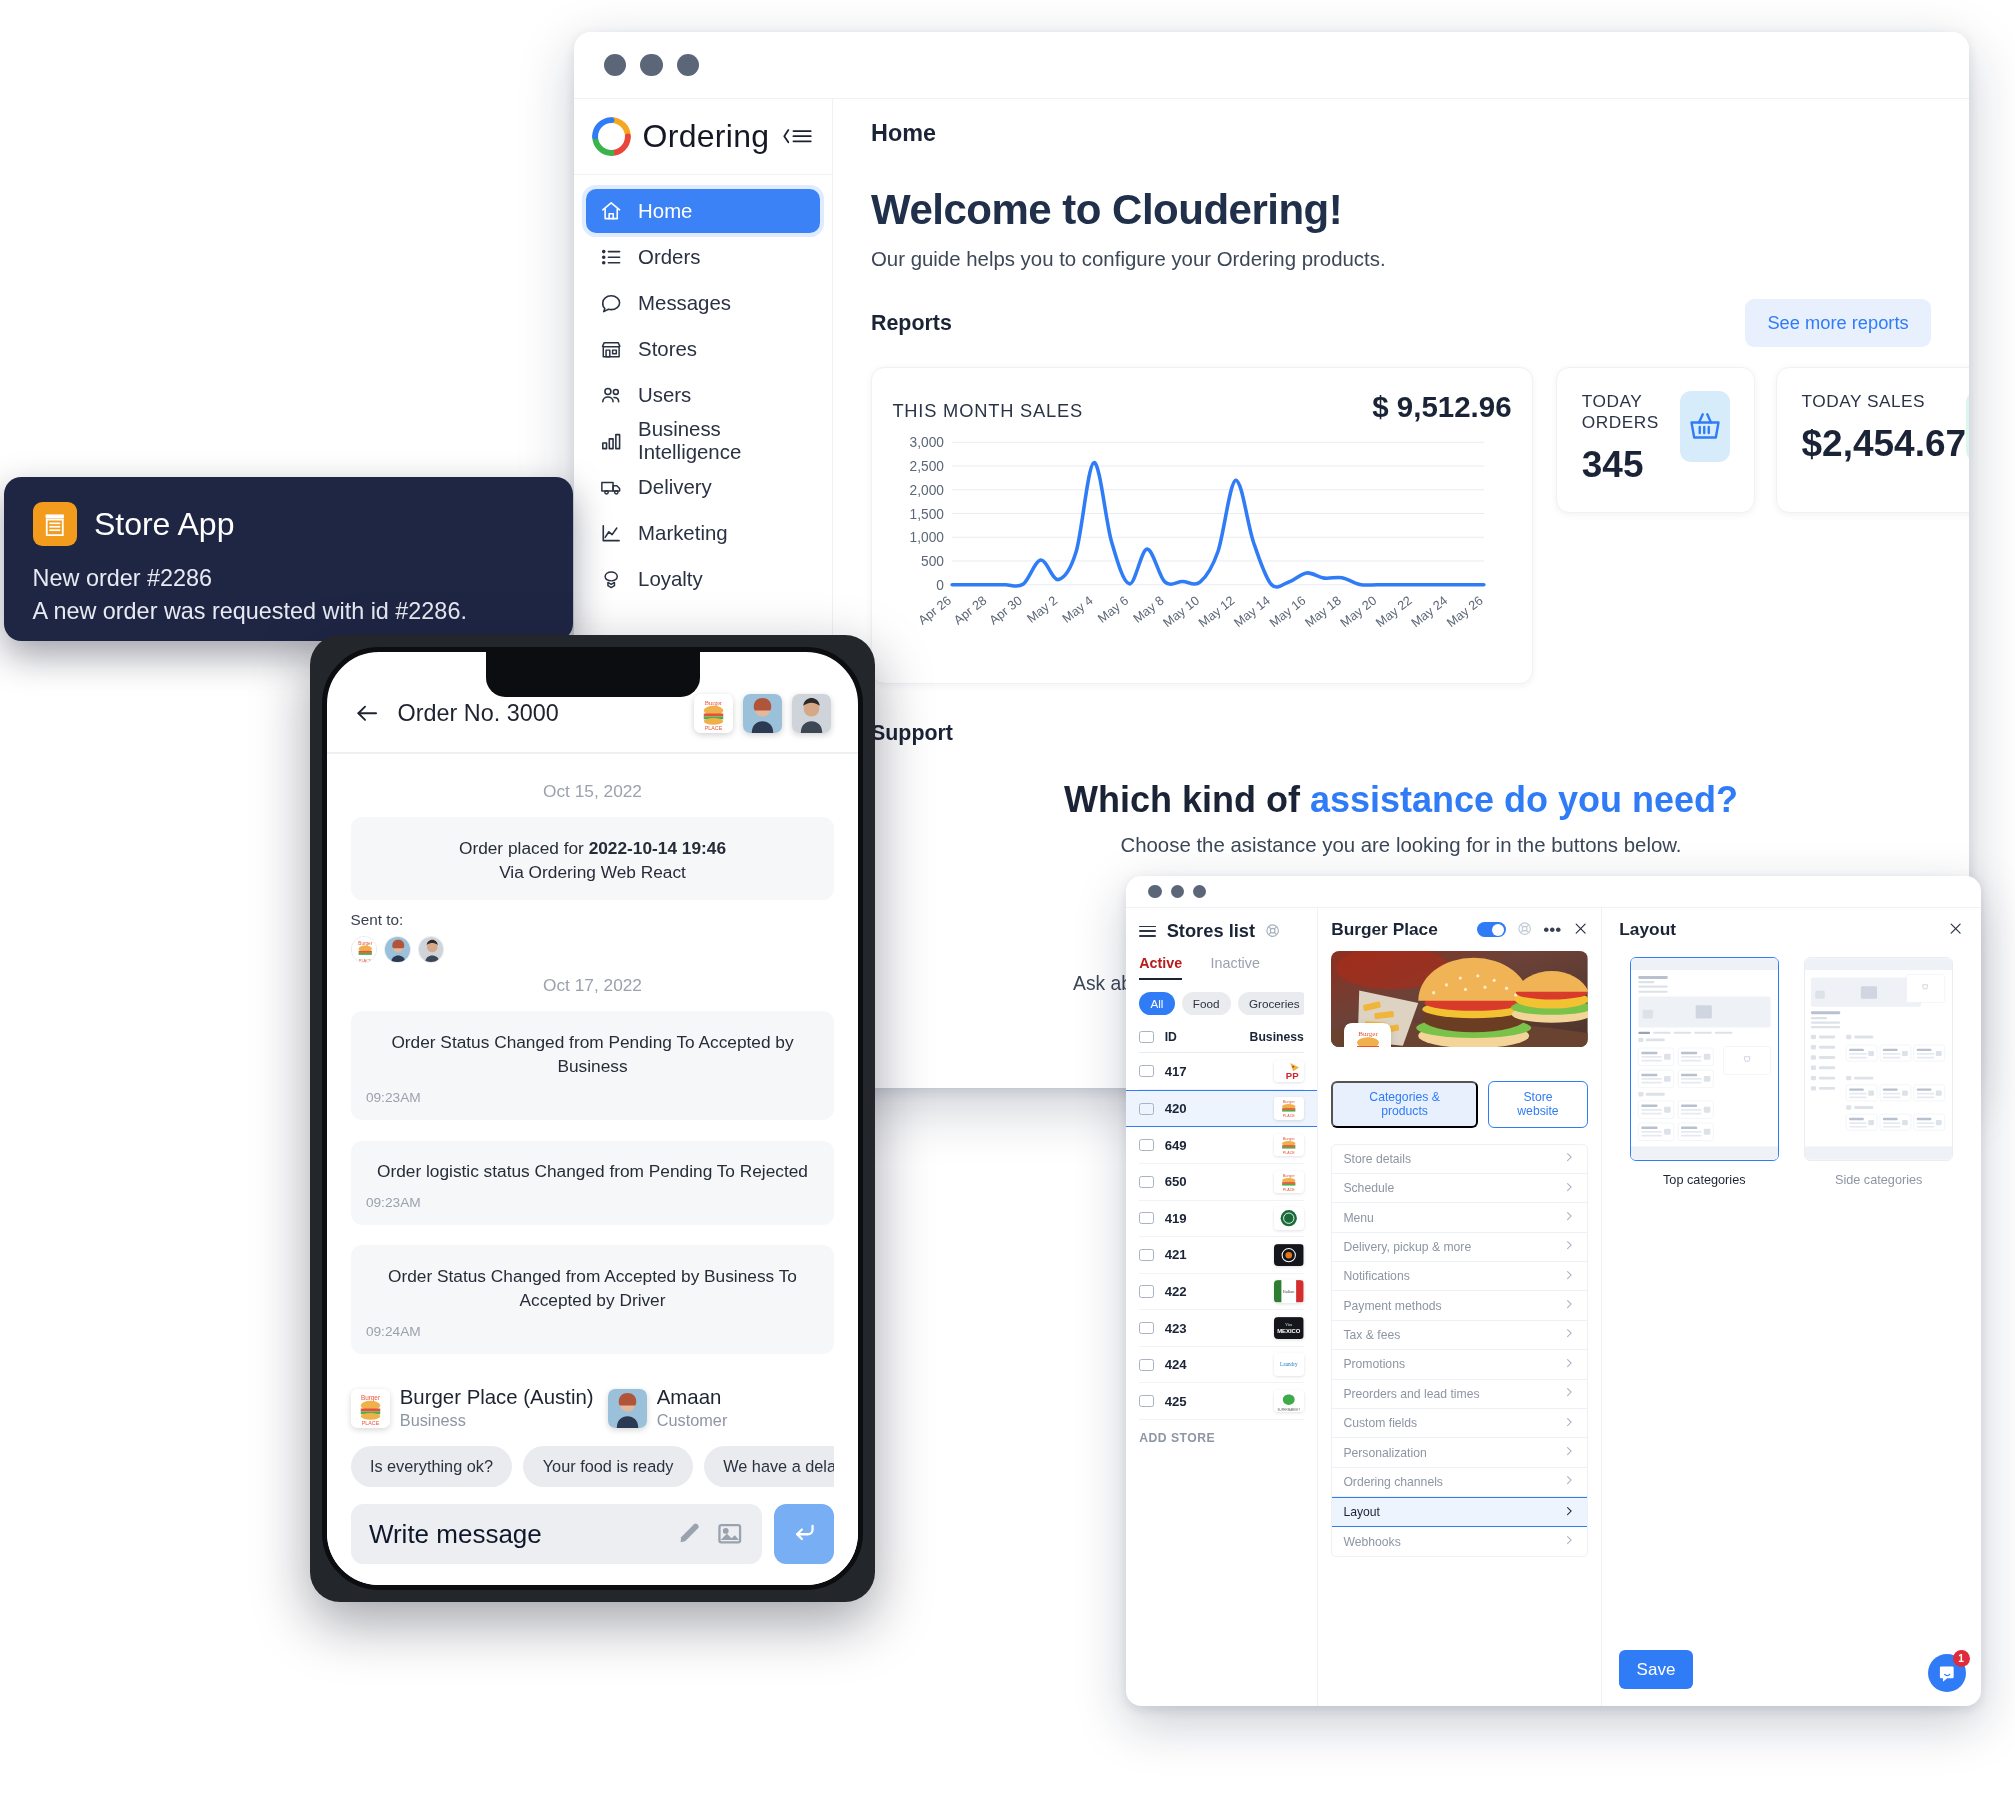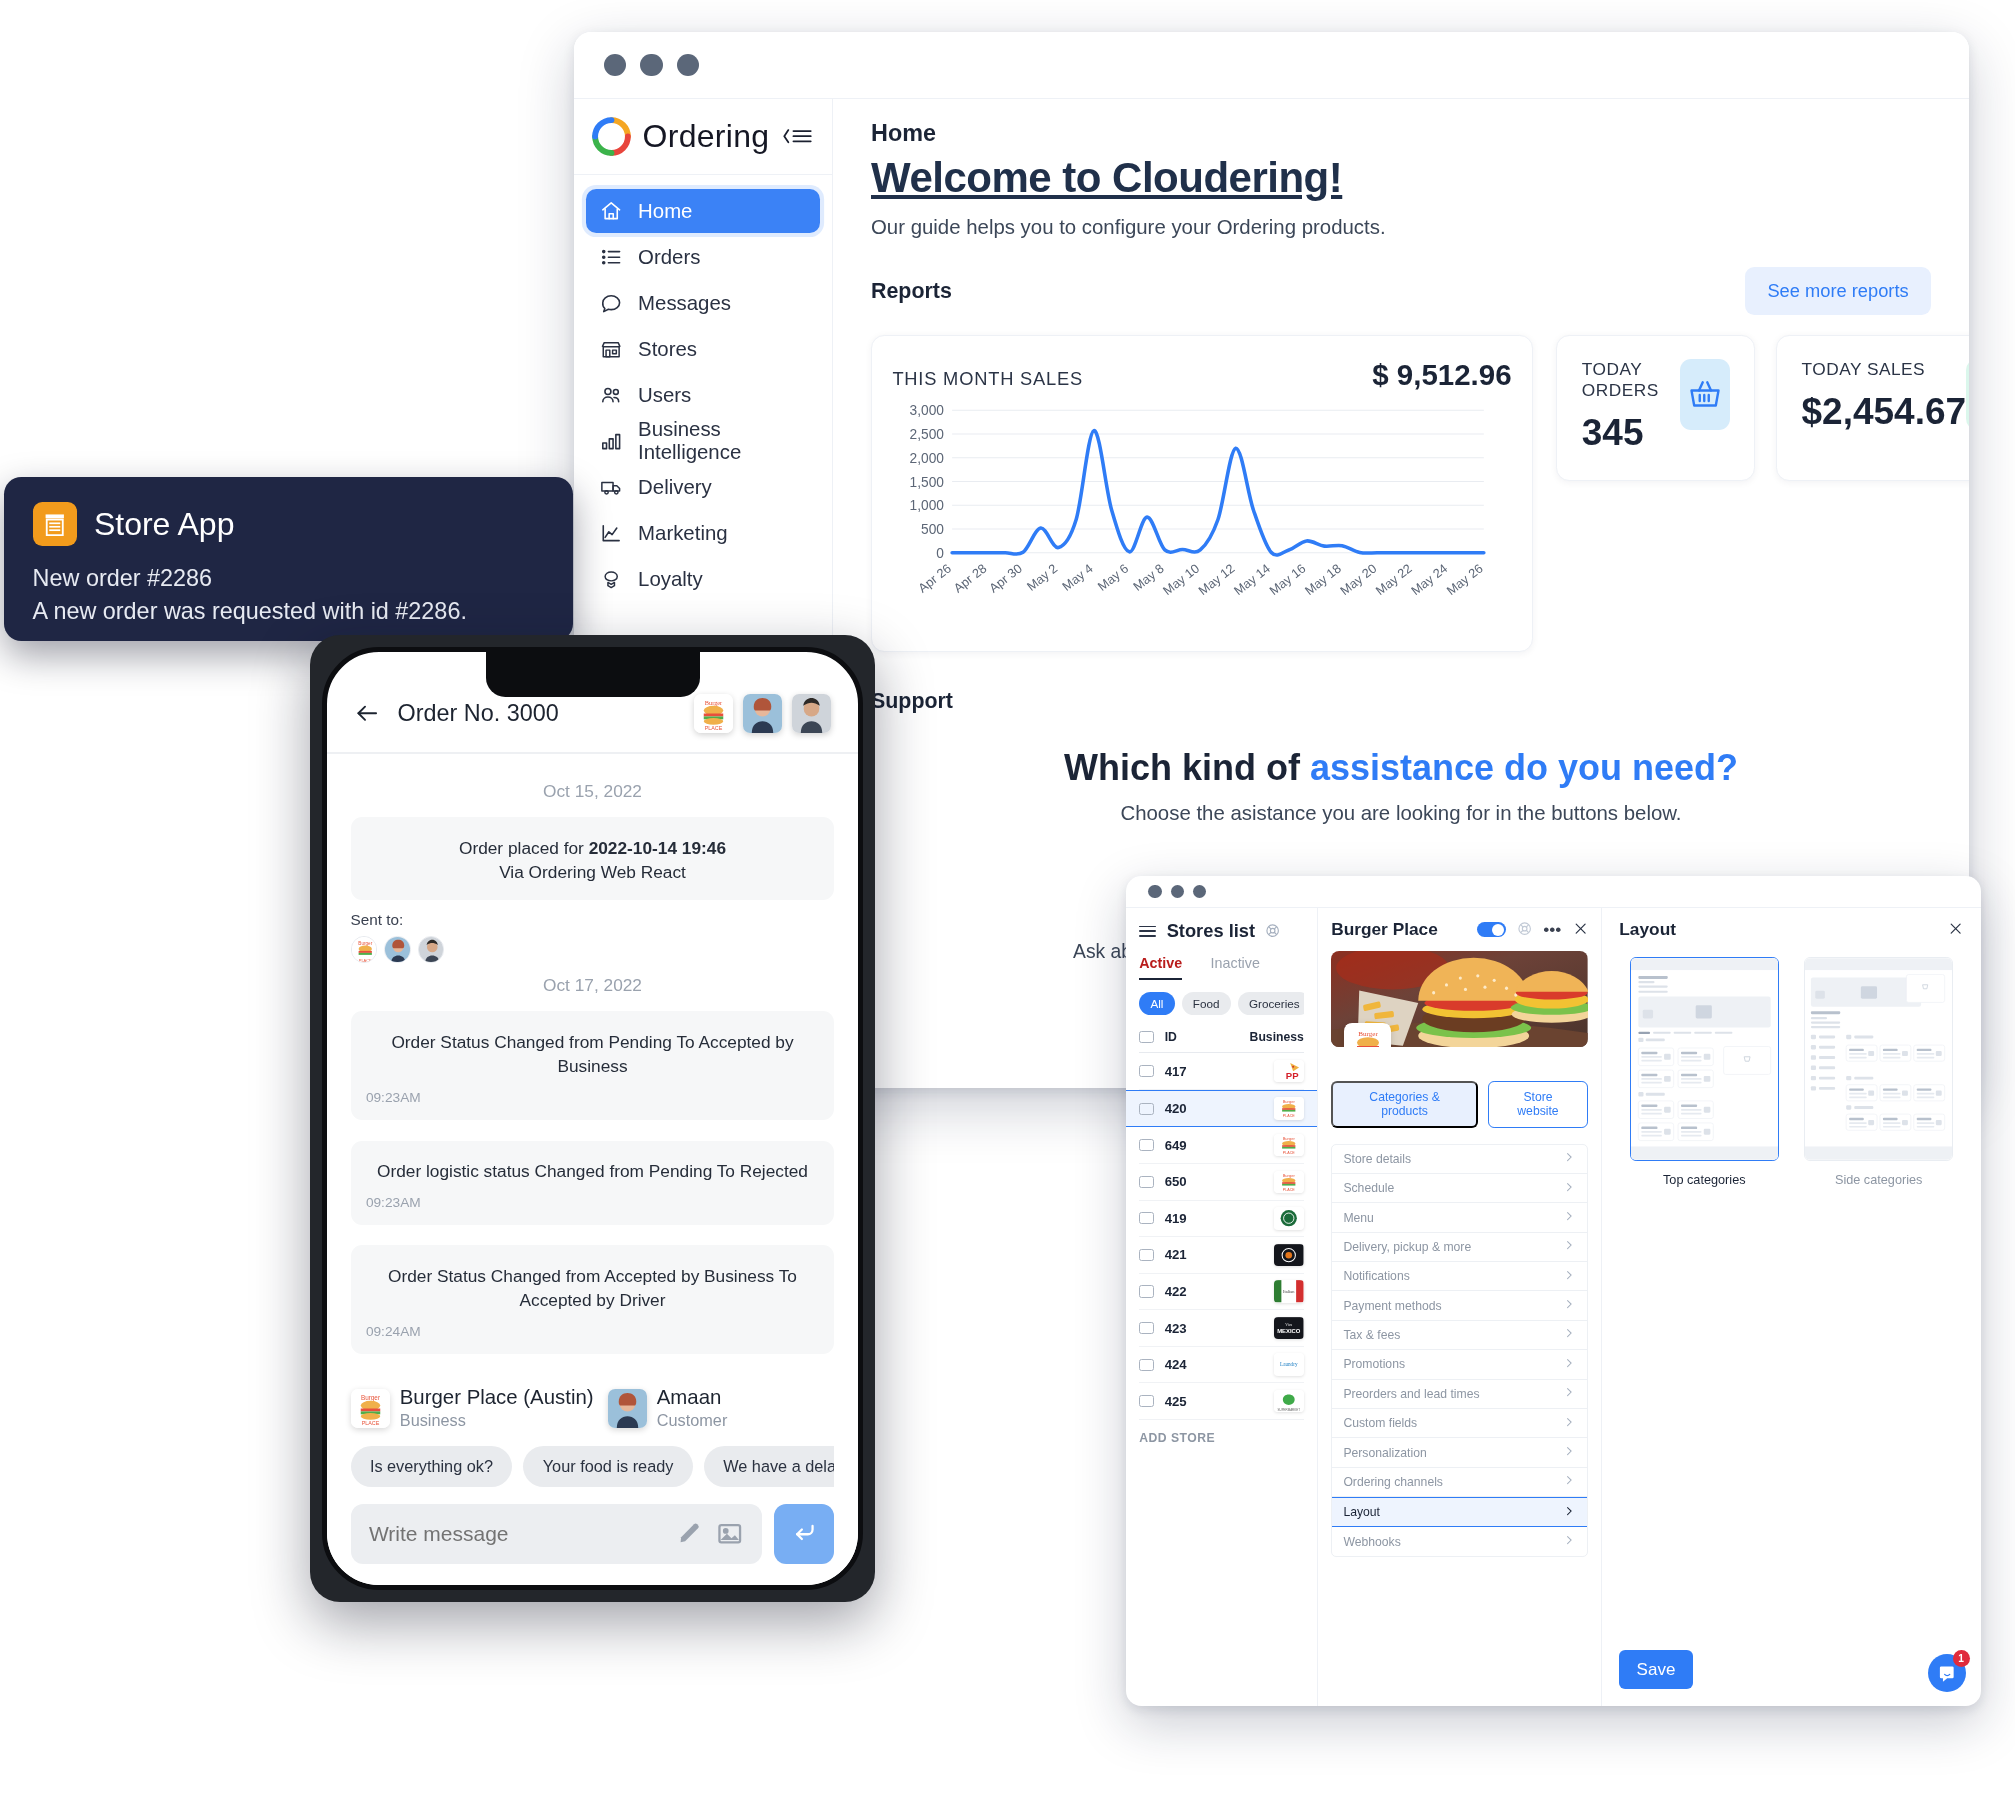--- a/index.html
+++ b/index.html
@@ -36,21 +36,21 @@
     height: 44px; border-radius: 10.2px; padding: 0 13.2px;
     color: #2a3142; font-size: 20.4px; margin-bottom: 2px;
   }
   .nav-item.active { background: #3b82f6; color: #fff; box-shadow: 0 0 0 4.1px rgba(59,130,246,.16); }
   .nav-item .ico { width: 23.4px; height: 23.4px; display:flex; align-items:center; justify-content:center; flex:0 0 auto;}
   .nav-item .ico svg { width: 22.4px; height: 22.4px; }
 
   
   .main { flex: 1; padding: 21.4px 38px 0 38px; background: #fff; overflow: hidden; position: relative;}
   .page-title { font-size: 23.4px; font-weight: 700; color: #1b2436; }
-  .welcome-h1 { font-size: 42px; font-weight: 700; color: #20304a; margin-top: 7px; letter-spacing: -0.5px; text-decoration: underline;}
+  .welcome-h1 { font-size: 42px; font-weight: 700; color: #20304a; margin-top: 39px; letter-spacing: -0.5px;}
   .welcome-sub { font-size: 20.4px; color: #3c4758; margin-top: 13.2px; }
   .reports-row { display:flex; align-items:center; justify-content:space-between; margin-top: 28.5px;}
   .reports-label { font-size: 21.4px; font-weight: 700; color: #1b2436; }
   .see-more {
     background: #e8f0fe; color: #2f7cf6; font-size: 18.3px;
     border: none; border-radius: 9.2px; padding: 13.2px 22.4px;
   }
   .cards-row { display: flex; gap: 23.4px; margin-top: 19.3px; }
   .chart-card {
     flex: 0 0 662px; height: 317px; background:#fff; border:1.5px solid #eef1f6;
@@ -129,21 +129,21 @@
   .ph-footer { position:absolute; bottom:0; left:0; right:0; background:#fff; padding: 13.2px 23.4px 20.4px 23.4px; }
   .ph-parties { display:flex; gap: 14px; align-items:center; }
   .ph-party { display:flex; gap: 10.2px; align-items:center; }
   .ph-party .pav { width: 39px; height: 39px; border-radius: 7.1px; overflow:hidden; box-shadow:0 2px 6.1px rgba(0,0,0,.16);}
   .ph-party .pname { font-size: 20.4px; color:#1d2430; }
   .ph-party .prole { font-size: 16.3px; color:#8d96a3; margin-top: 2px;}
   .ph-chips { display:flex; gap: 11.2px; margin-top: 15.3px; overflow:hidden;}
   .ph-chip { background:#e9ebee; border-radius: 22.4px; padding: 11.2px 19.3px; font-size: 16.3px; color:#2b3240; white-space: nowrap;}
   .ph-input-row { display:flex; gap: 12.2px; margin-top: 17.3px; align-items:center;}
   .ph-input { flex:1; background:#eceef1; border-radius: 12.2px; height: 60px; display:flex; align-items:center; padding: 0 18.3px; gap: 13.2px;}
-  .ph-input .ph-ph { flex:1; font-size: 21px; color:#737373; }
+  .ph-input .ph-ph { flex:1; font-size: 26px; color:#0f172a; }
   .ph-input svg { width: 27.5px; height: 27.5px; }
   .ph-send { width: 60px; height: 60px; border-radius: 12.2px; background:#78aef3; display:flex;align-items:center;justify-content:center;}
   .ph-send svg { width: 28.5px; height: 28.5px; }
 
   
   .stores-window {
     position: absolute; left: 1126px; top: 876px; width: 855px; height: 830px;
     background:#fff; border-radius: 15.3px; overflow: hidden;
     box-shadow: 0 17.3px 51px rgba(20,28,60,.22), 0 3.1px 10.2px rgba(20,28,60,.10);
   }

